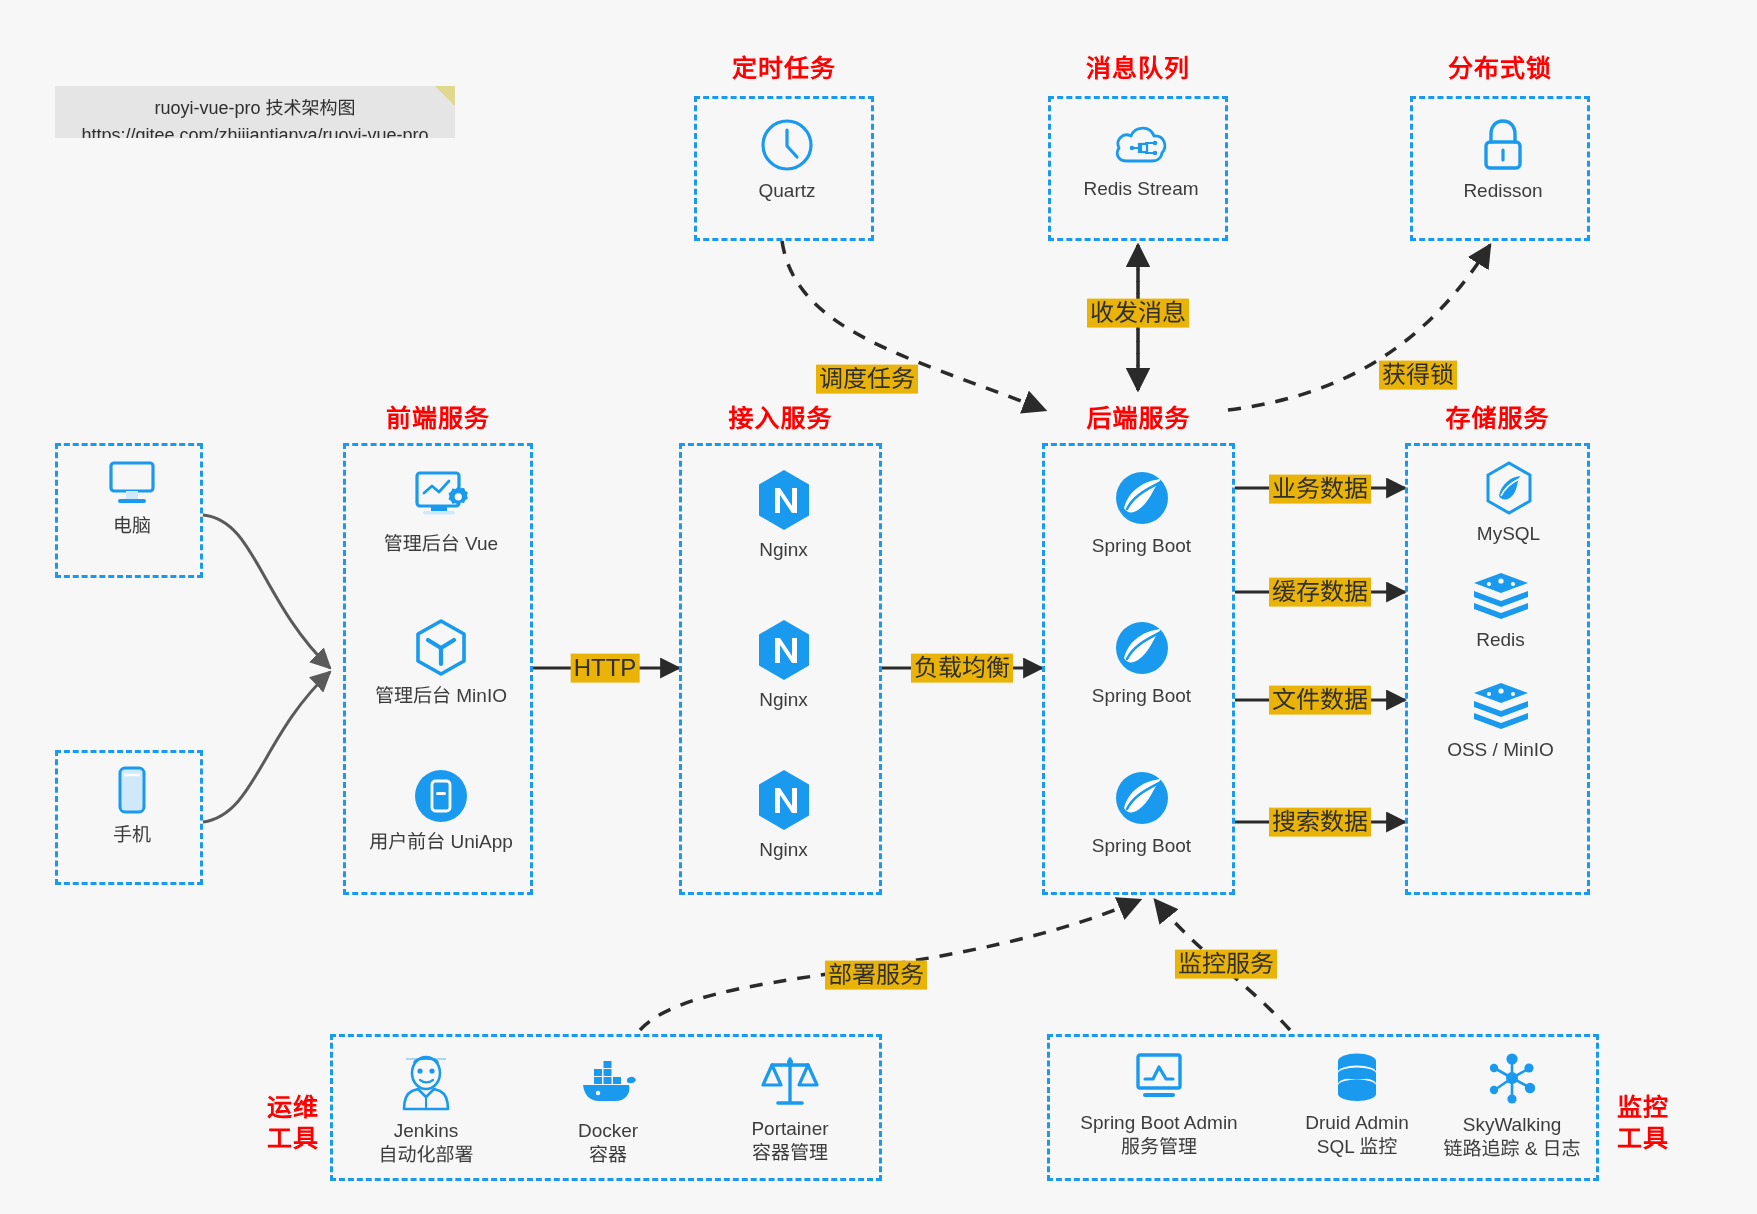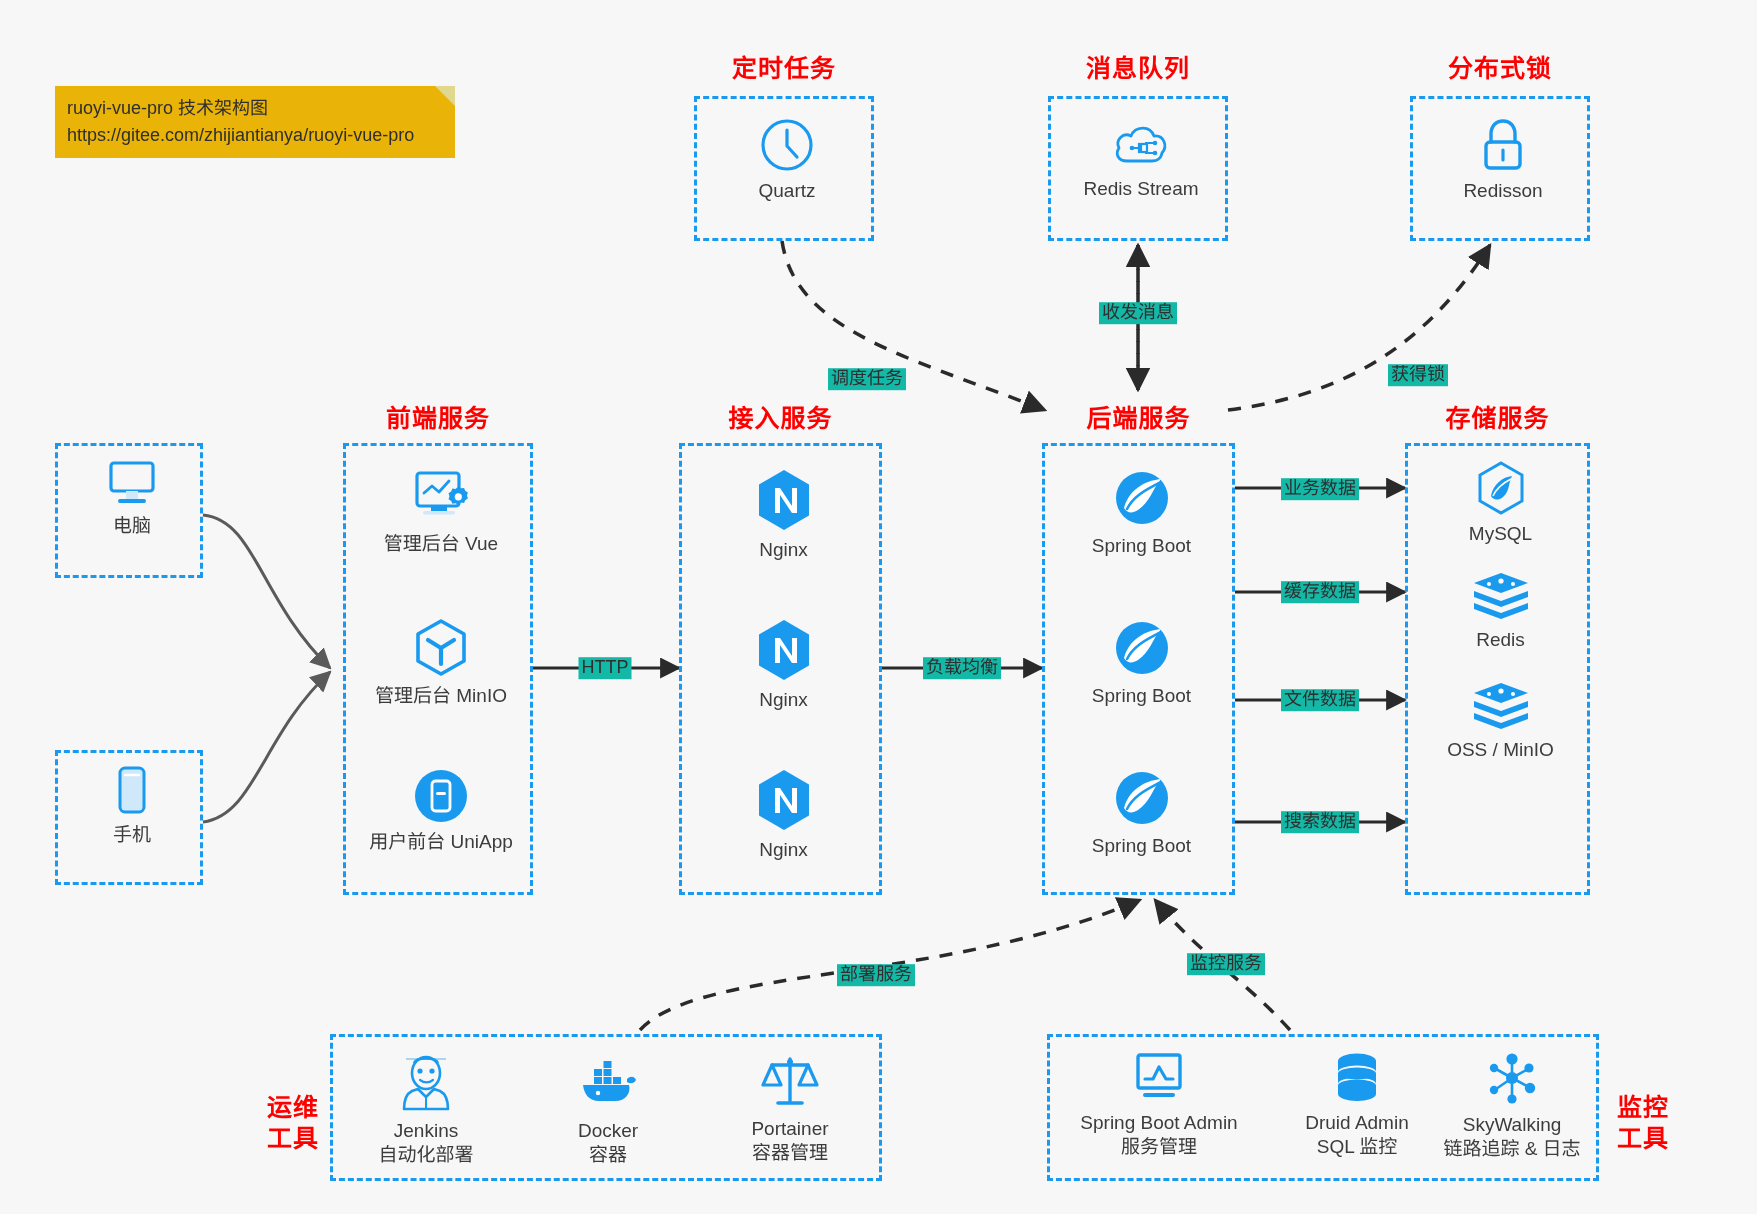--- a/index.html
+++ b/index.html
@@ -74,43 +74,44 @@
     color: #3c3c3c;
     white-space: nowrap;
     line-height: 1.25;
   }
   
   #note {
     position: absolute;
     left: 55px;
     top: 86px;
     width: 400px;
-    height: 72px;
-    background: #eab308;
+    height: 52px;
+    background: #e5e5e5;
     box-sizing: border-box;
     padding: 9px 12px 0 12px;
     font-size: 18px;
     line-height: 1.5;
     color: #2f2f2f;
     overflow: hidden;
+    text-align: center;
   }
   #note .corner {
     position: absolute;
     right: 0;
     top: 0;
     width: 0;
     height: 0;
     border-left: 20px solid transparent;
     border-top: 20px solid #e0d88f;
   }
   
   .elabel {
     position: absolute;
-    background: #14b8a6;
-    font-size: 18px;
+    background: #eab308;
+    font-size: 24px;
     color: #2f2f2f;
     white-space: nowrap;
     padding: 0 3px;
     line-height: 1.2;
     transform: translate(-50%, -50%);
   }
 </style>
 </head>
 <body>
 
@@ -336,21 +337,21 @@
           <path d="M15 41 C22 27 36 21 47 15" fill="none" stroke="#1a9aef" stroke-width="2.6" stroke-linecap="round"></path>
         </svg>
       </span>
       <span class="lbl">Spring Boot</span>
     </div>
   </div>
 
   <div class="group-title" style="left:1405px; top:398px; width:185px;">存储服务</div>
   <div class="group" style="left:1405px; top:443px; width:185px; height:452px;">
 
-    <div class="node" style="left:0; top:14px; width:185px;">
+    <div class="node" style="left:8px; top:14px; width:185px;">
       <span class="ico">
         <svg width="52" height="56" viewBox="0 0 52 56">
           <path d="M26 3 L47 15 L47 41 L26 53 L5 41 L5 15 Z" fill="none" stroke="#1a9aef" stroke-width="3"></path>
           <path d="M16 36 C18 24 28 17 37 16 C33 24 35 31 28 37 C23 41 18 40 16 36 Z" fill="#1a9aef"></path>
           <path d="M18 36 C22 27 30 22 36 19" fill="none" stroke="#ffffff" stroke-width="1.6"></path>
         </svg>
       </span>
       <span class="lbl">MySQL</span>
     </div>
 

